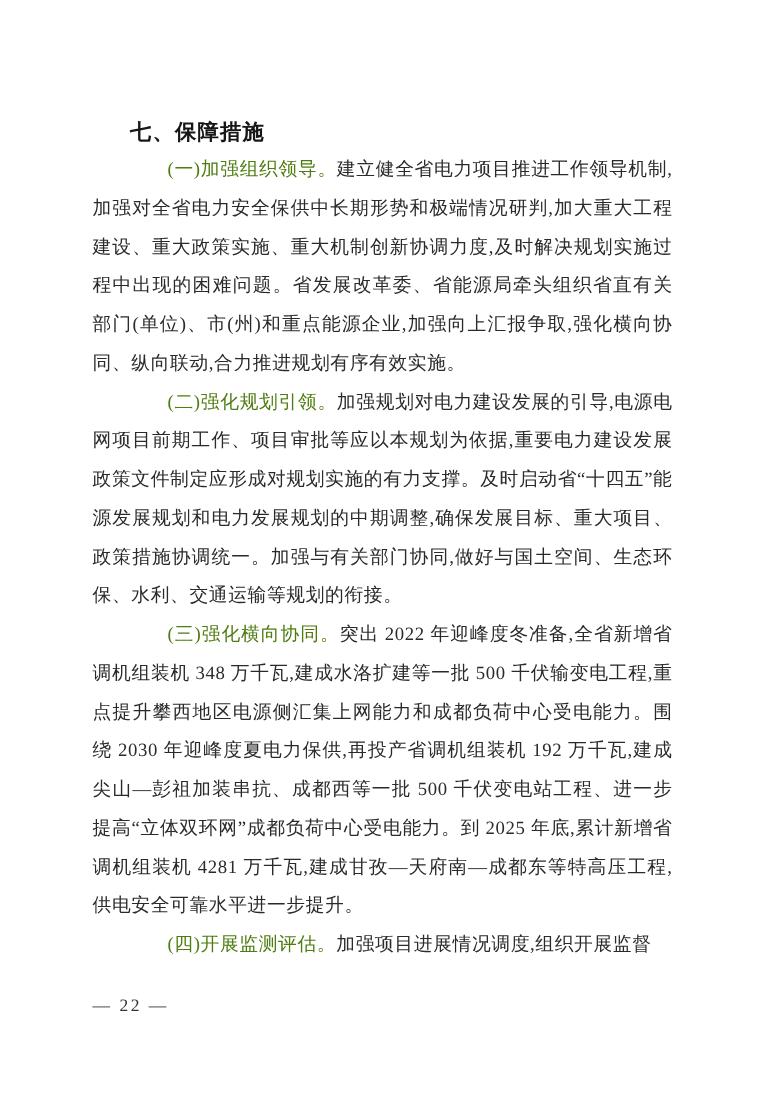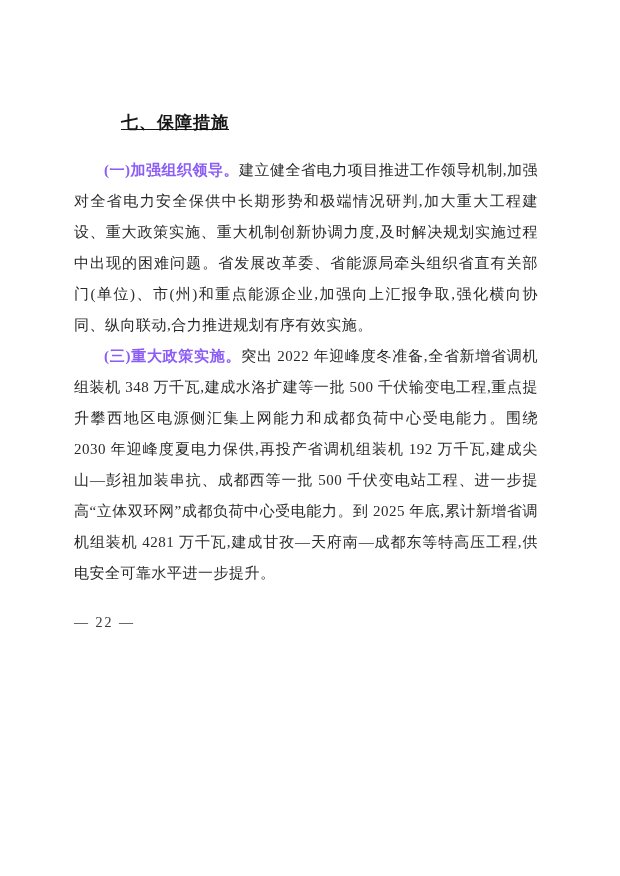--- a/index.html
+++ b/index.html
@@ -20,52 +20,54 @@
     height: 876px;
     padding: 90px 82px 0 74px;
     background: #ffffff;
   }
   .section-title {
     font-size: 17px;
     line-height: 31px;
     font-weight: 700;
     text-indent: 30px;
     letter-spacing: 1px;
-    margin: 17px;
+    margin: 0;
     color: #161616;
-    text-decoration: underline;
   }
   .para {
     margin: 0;
     font-size: 15px;
     line-height: 31px;
     text-align: justify;
     text-indent: 2em;
     letter-spacing: 0.5px;
     color: #2a2a2a;
   }
   .para .lead {
-    font-weight: 700;
-    color: #8b5cf6;
+    font-weight: 400;
+    color: #4d7c0f;
+    margin-left: 30px;
   }
   .page-number {
     margin-top: 26px;
     font-size: 14px;
     letter-spacing: 2px;
     color: #333333;
   }
 </style>
 </head>
 <body>
 
 <div class="page">
 
   <h2 class="section-title">七、保障措施</h2>
 
   <p class="para"><span class="lead">(一)加强组织领导。</span><span>建立健全省电力项目推进工作领导机制,加强对全省电力安全保供中长期形势和极端情况研判,加大重大工程建设、重大政策实施、重大机制创新协调力度,及时解决规划实施过程中出现的困难问题。省发展改革委、省能源局牵头组织省直有关部门(单位)、市(州)和重点能源企业,加强向上汇报争取,强化横向协同、纵向联动,合力推进规划有序有效实施。</span></p>
 
+  <p class="para"><span class="lead">(二)强化规划引领。</span><span>加强规划对电力建设发展的引导,电源电网项目前期工作、项目审批等应以本规划为依据,重要电力建设发展政策文件制定应形成对规划实施的有力支撑。及时启动省“十四五”能源发展规划和电力发展规划的中期调整,确保发展目标、重大项目、政策措施协调统一。加强与有关部门协同,做好与国土空间、生态环保、水利、交通运输等规划的衔接。</span></p>
 
-  <p class="para"><span class="lead">(三)重大政策实施。</span><span>突出 2022 年迎峰度冬准备,全省新增省调机组装机 348 万千瓦,建成水洛扩建等一批 500 千伏输变电工程,重点提升攀西地区电源侧汇集上网能力和成都负荷中心受电能力。围绕 2030 年迎峰度夏电力保供,再投产省调机组装机 192 万千瓦,建成尖山—彭祖加装串抗、成都西等一批 500 千伏变电站工程、进一步提高“立体双环网”成都负荷中心受电能力。到 2025 年底,累计新增省调机组装机 4281 万千瓦,建成甘孜—天府南—成都东等特高压工程,供电安全可靠水平进一步提升。</span></p>
+  <p class="para"><span class="lead">(三)强化横向协同。</span><span>突出 2022 年迎峰度冬准备,全省新增省调机组装机 348 万千瓦,建成水洛扩建等一批 500 千伏输变电工程,重点提升攀西地区电源侧汇集上网能力和成都负荷中心受电能力。围绕 2030 年迎峰度夏电力保供,再投产省调机组装机 192 万千瓦,建成尖山—彭祖加装串抗、成都西等一批 500 千伏变电站工程、进一步提高“立体双环网”成都负荷中心受电能力。到 2025 年底,累计新增省调机组装机 4281 万千瓦,建成甘孜—天府南—成都东等特高压工程,供电安全可靠水平进一步提升。</span></p>
 
+  <p class="para"><span class="lead">(四)开展监测评估。</span><span>加强项目进展情况调度,组织开展监督</span></p>
 
   <div class="page-number">— 22 —</div>
 
 </div>
 
 </body></html>

